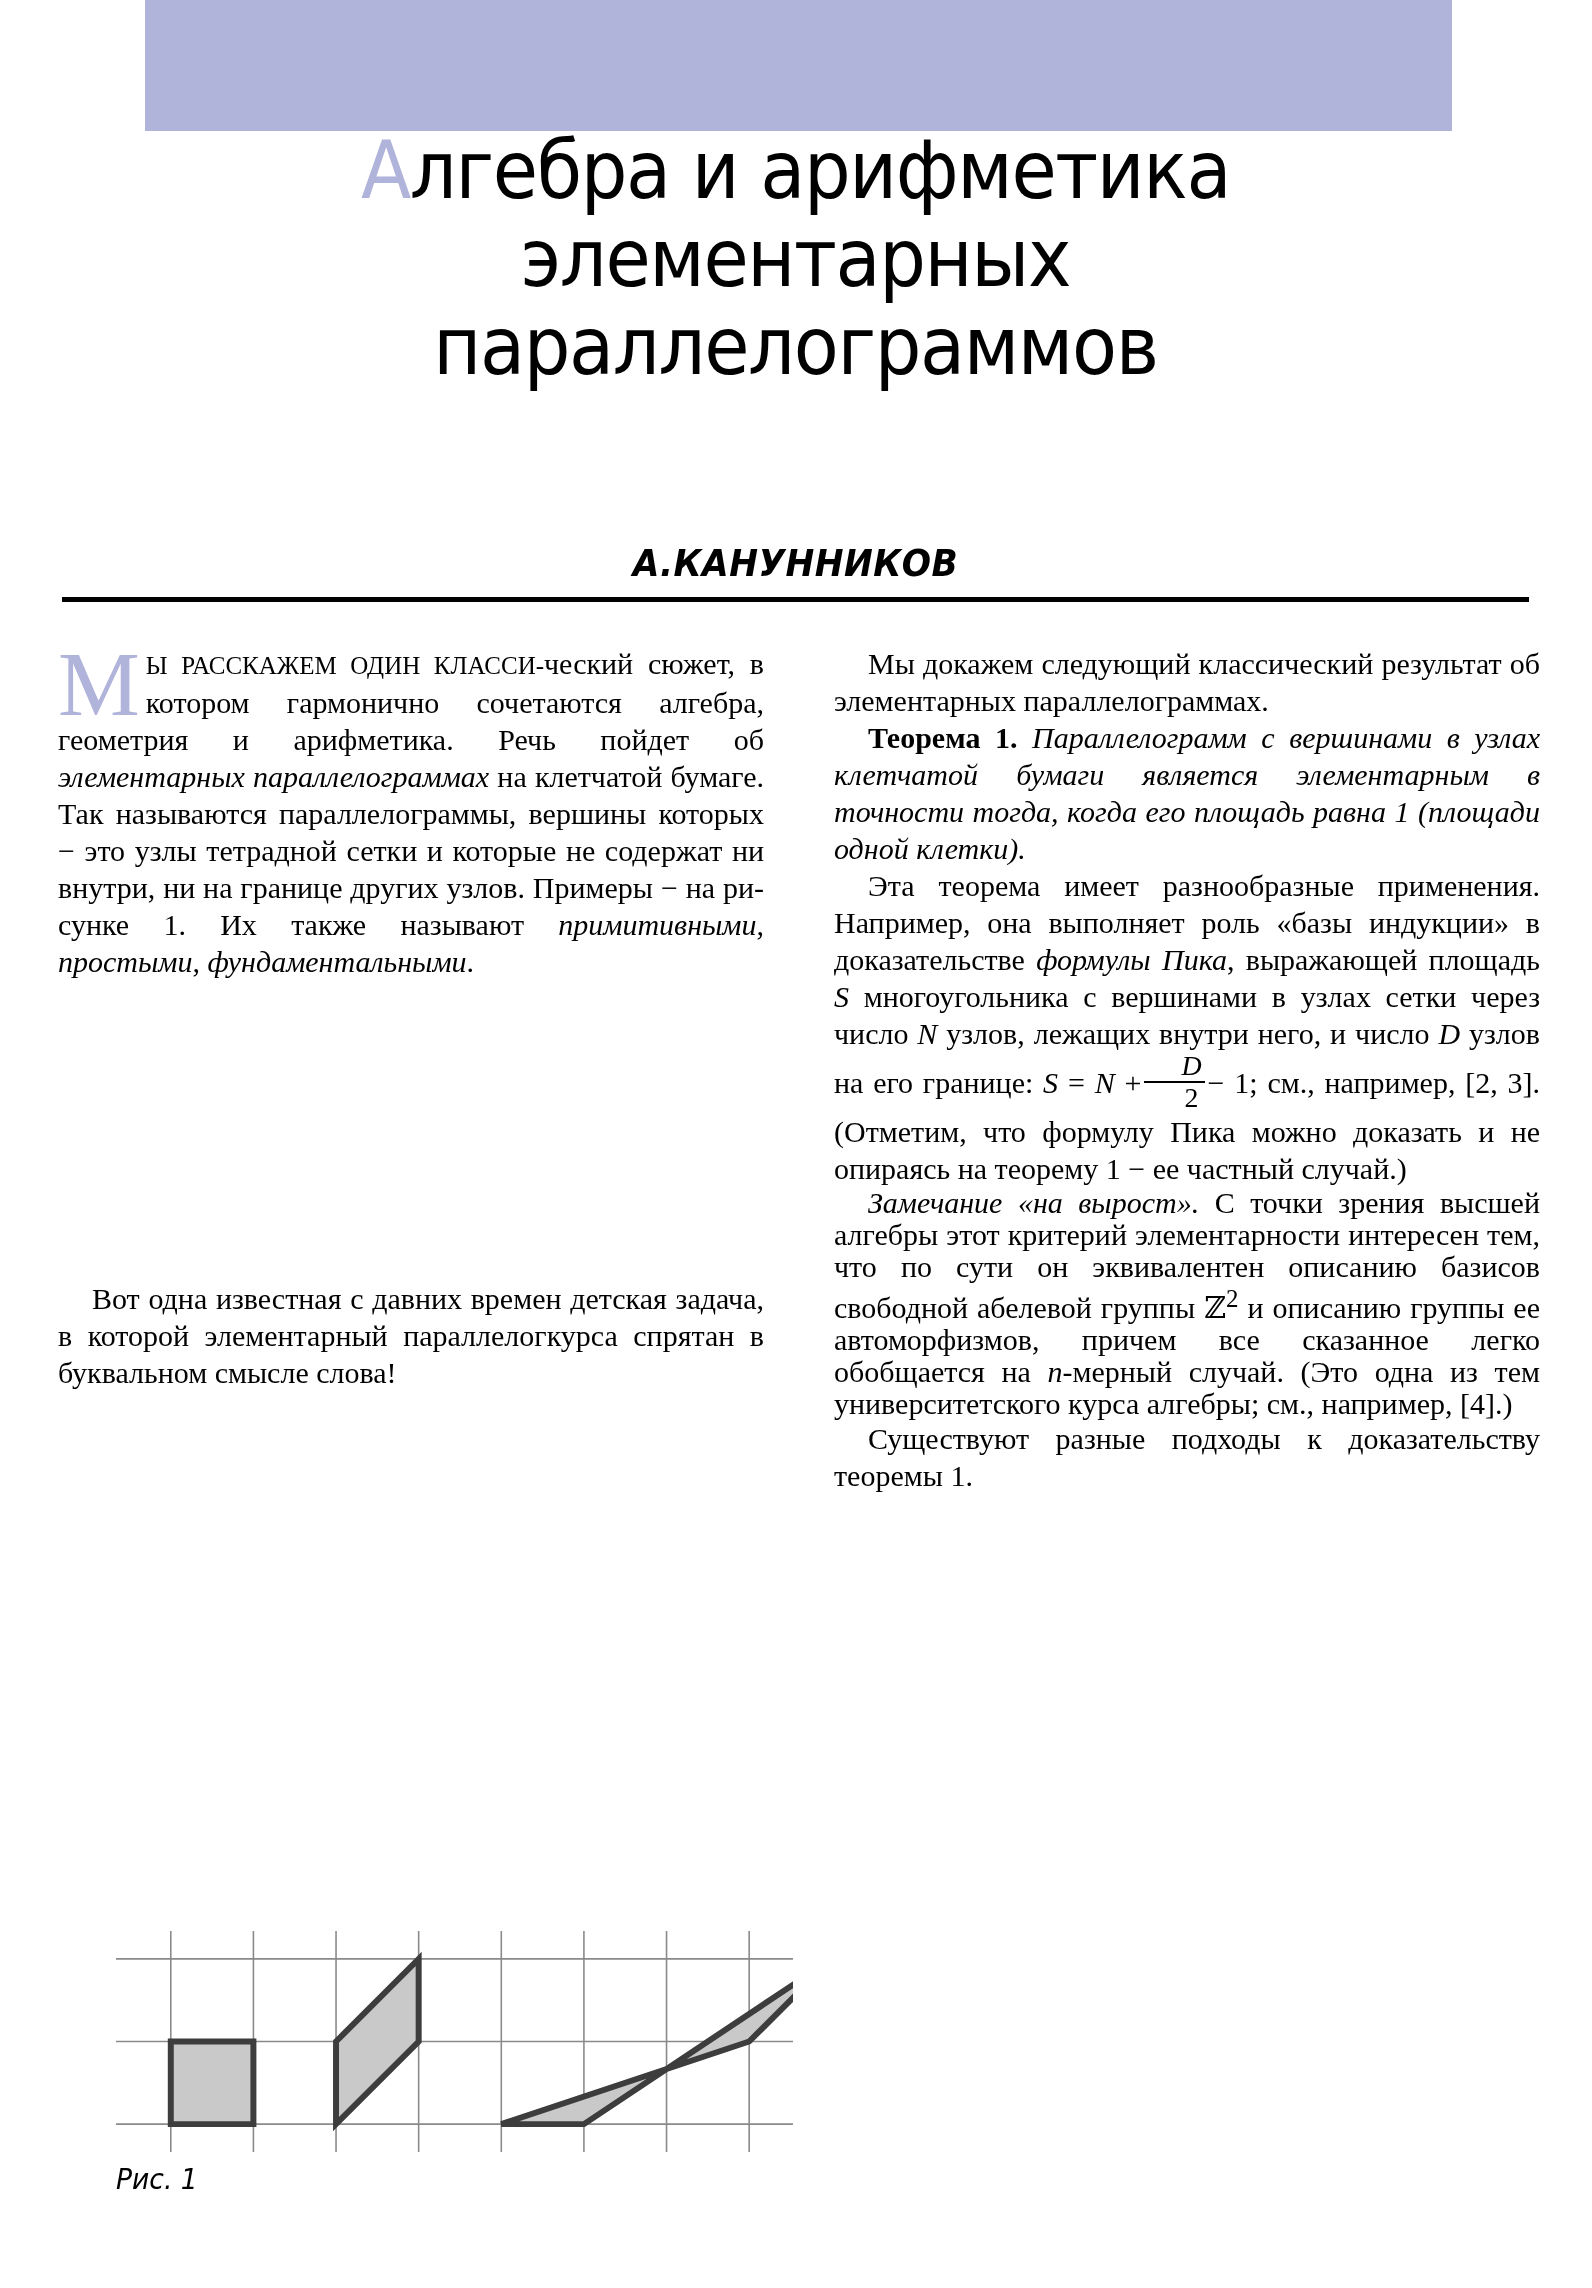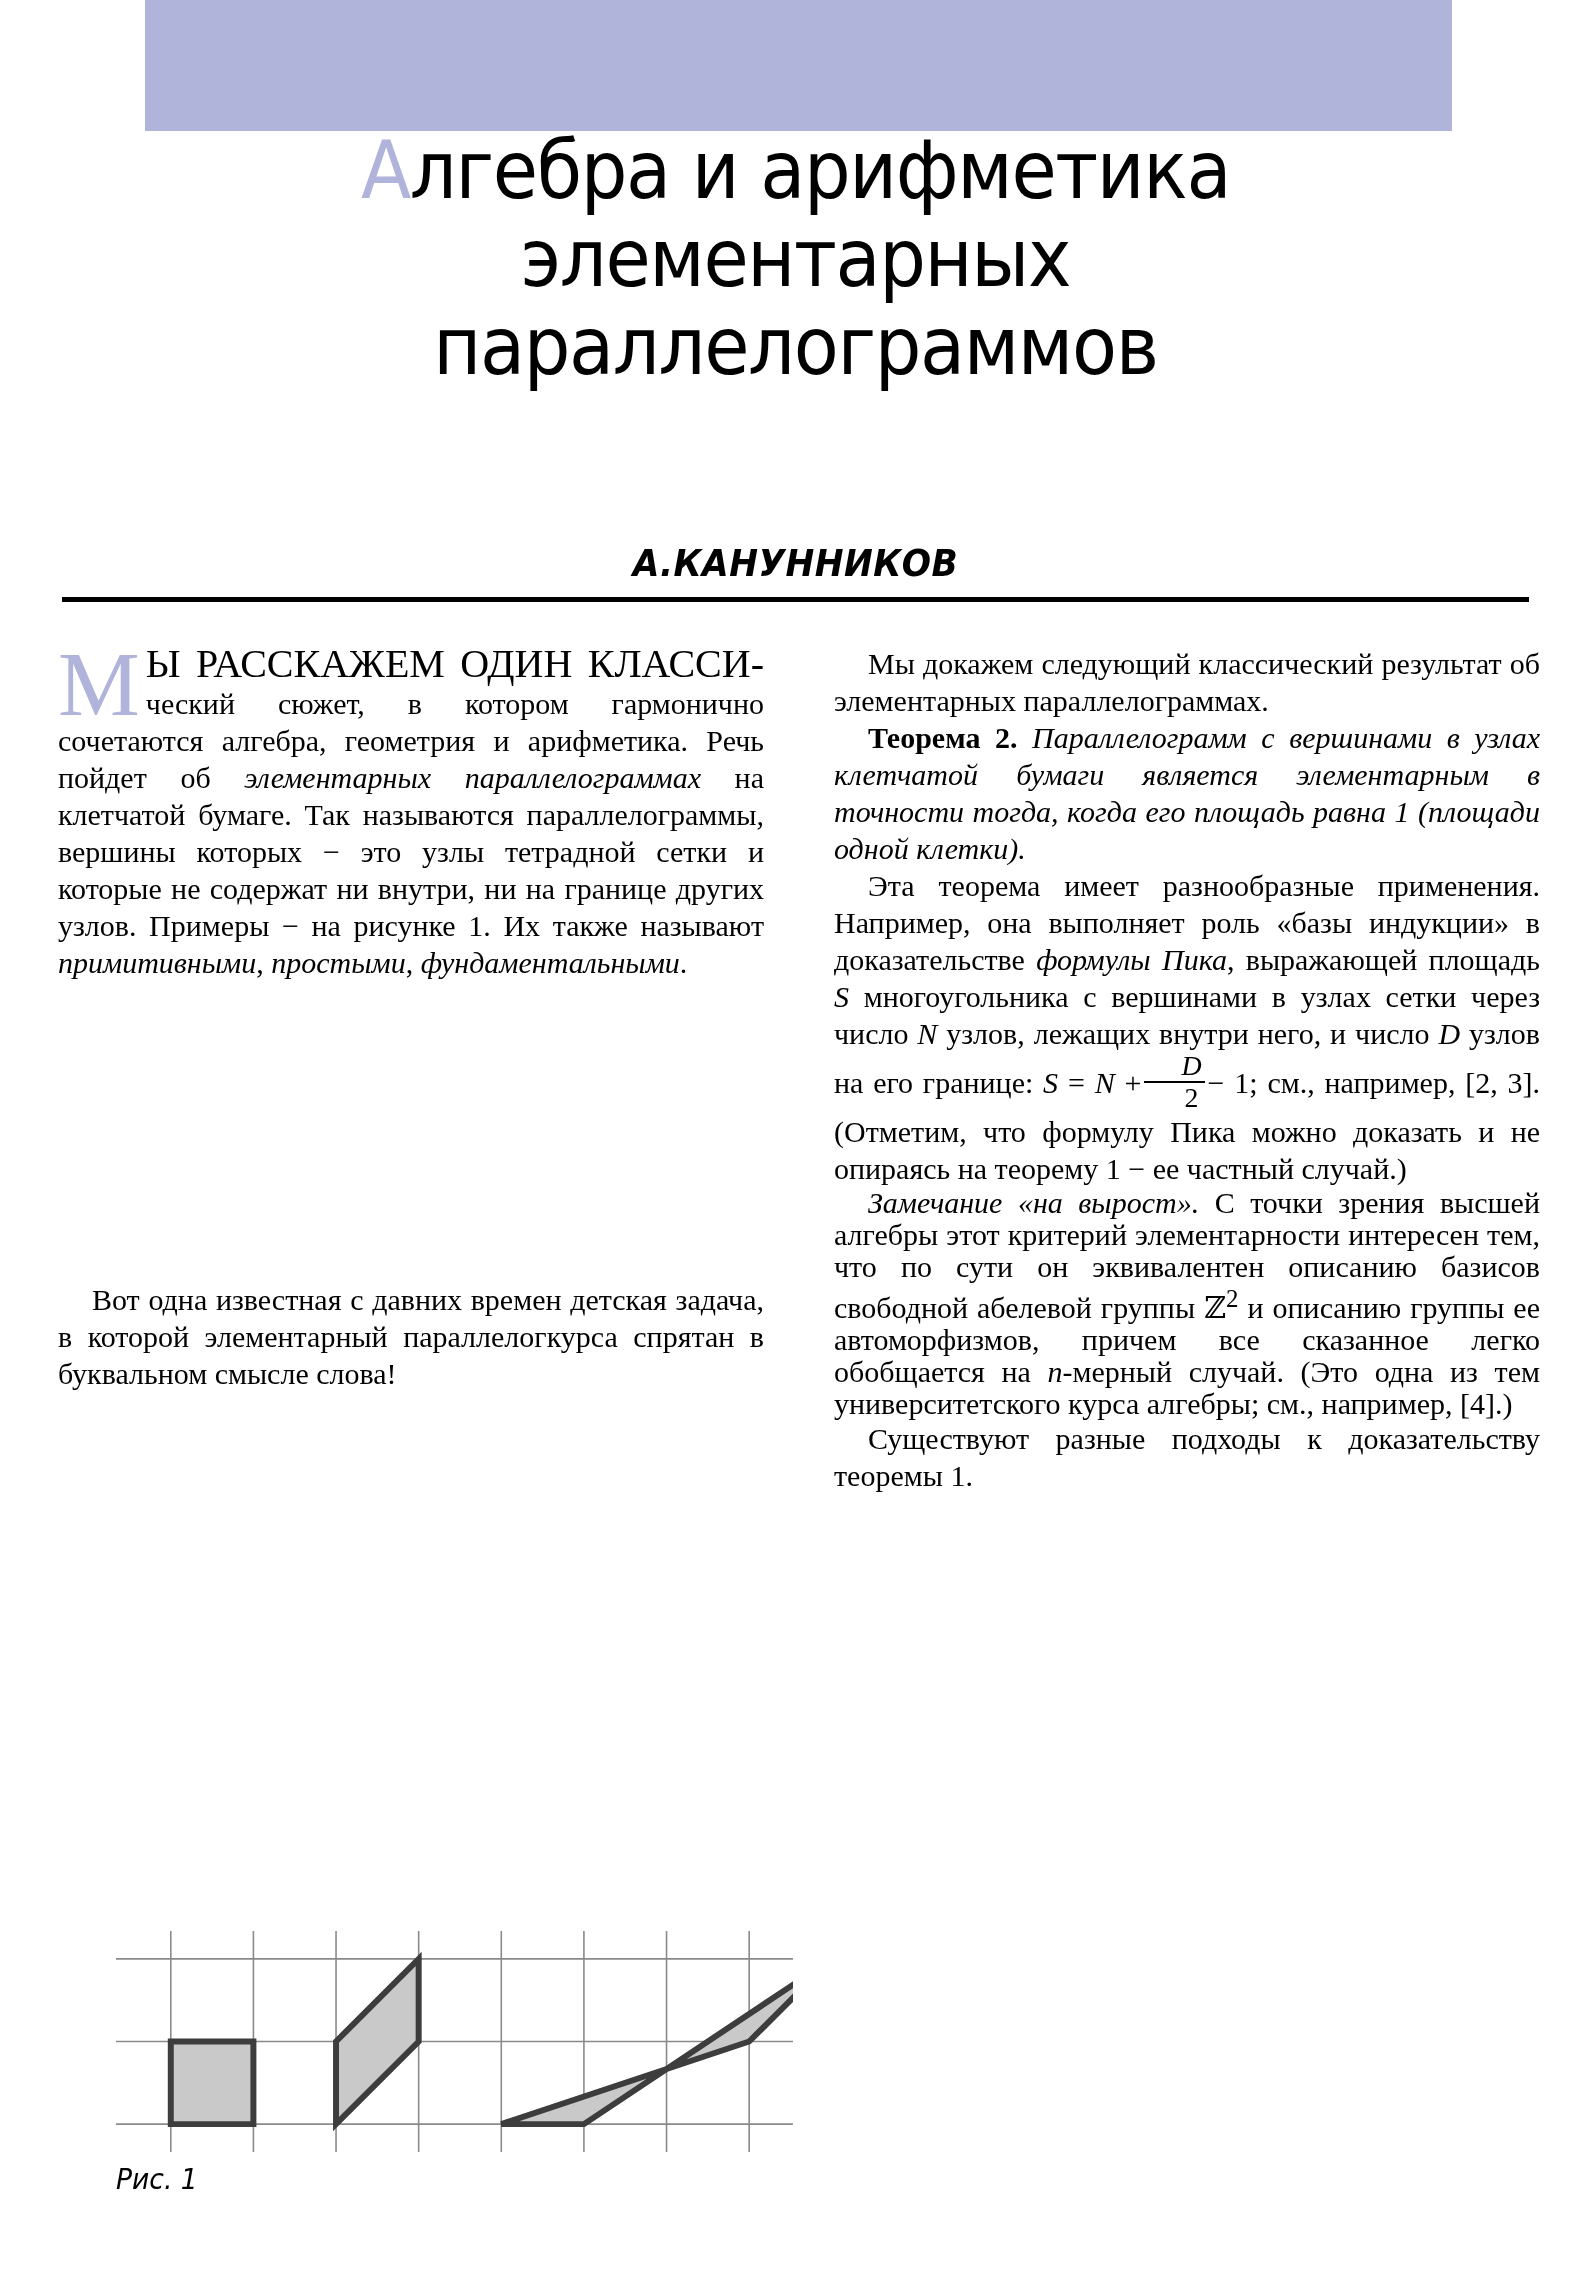--- a/index.html
+++ b/index.html
@@ -65,21 +65,21 @@
   
   .dropcap{
     float:left;
     font-size:92px;
     line-height:74px;
     padding:0 6px 0 0;
     margin-top:2px;
     color:#b0b3da;
     font-family:"Liberation Serif","DejaVu Serif",serif;
   }
-  .smallcaps-lead{font-size:40px;}
+  .smallcaps-lead{font-size:25px;}
 
   
   .remark{
     font-size:30px;line-height:32px;text-indent:34px;
     margin:6px 0 0 0;text-align:justify;
   }
 
   
   .mi{font-style:italic;font-family:"Liberation Serif","DejaVu Serif",serif;}
   .frac{
@@ -151,21 +151,21 @@
 
     <p>Вот одна известная с давних времен детская задача, в которой элементарный параллелог­курса спрятан в буквальном смысле слова!</p>
 
 
   </div>
 
   <div class="col col-right">
 
     <p>Мы докажем следующий классичес­кий результат об элементарных парал­лелограммах.</p>
 
-    <p><b>Теорема 2.</b><i> Параллелограмм с вер­шинами в узлах клетчатой бумаги является элементарным в точности тогда, когда его площадь равна 1 (площади одной клетки).</i></p>
+    <p><b>Теорема 1.</b><i> Параллелограмм с вер­шинами в узлах клетчатой бумаги является элементарным в точности тогда, когда его площадь равна 1 (площади одной клетки).</i></p>
 
     <p><span>Эта теорема имеет разнообразные применения. Например, она выполня­ет роль «базы индукции» в доказатель­стве </span><i>формулы Пика</i><span>, выражающей площадь </span><span class="mi">S</span><span> многоугольника с вершина­ми в узлах сетки через число </span><span class="mi">N</span><span> узлов, лежащих внутри него, и число </span><span class="mi">D</span><span> узлов на его границе: </span><span class="bigformula"><span class="mi">S</span>&nbsp;<span>=</span>&nbsp;<span class="mi">N</span>&nbsp;<span>+</span><span class="frac"><span class="num">D</span><span class="bar"></span><span class="den">2</span></span><span>−</span>&nbsp;<span>1</span><span>;</span></span><span> см., например, [2, 3]. (Отметим, что фор­мулу Пика можно доказать и не опира­ясь на теорему 1 − ее частный случай.)</span></p>
 
     <p class="remark"><i>Замечание «на вырост».</i><span> С точки зрения высшей алгебры этот критерий элементарнос­ти интересен тем, что по сути он эквивалентен описанию базисов свободной абелевой группы </span><span><span style="font-family:'DejaVu Serif',serif">ℤ</span><sup>2</sup></span><span> и описанию группы ее автоморфизмов, причем все сказанное легко обобщается на </span><i>n</i><span>-мерный случай. (Это одна из тем университет­ского курса алгебры; см., например, [4].)</span></p>
 
     <p>Существуют разные подходы к дока­зательству теоремы 1.</p>
 
   </div>
 
 </div>

